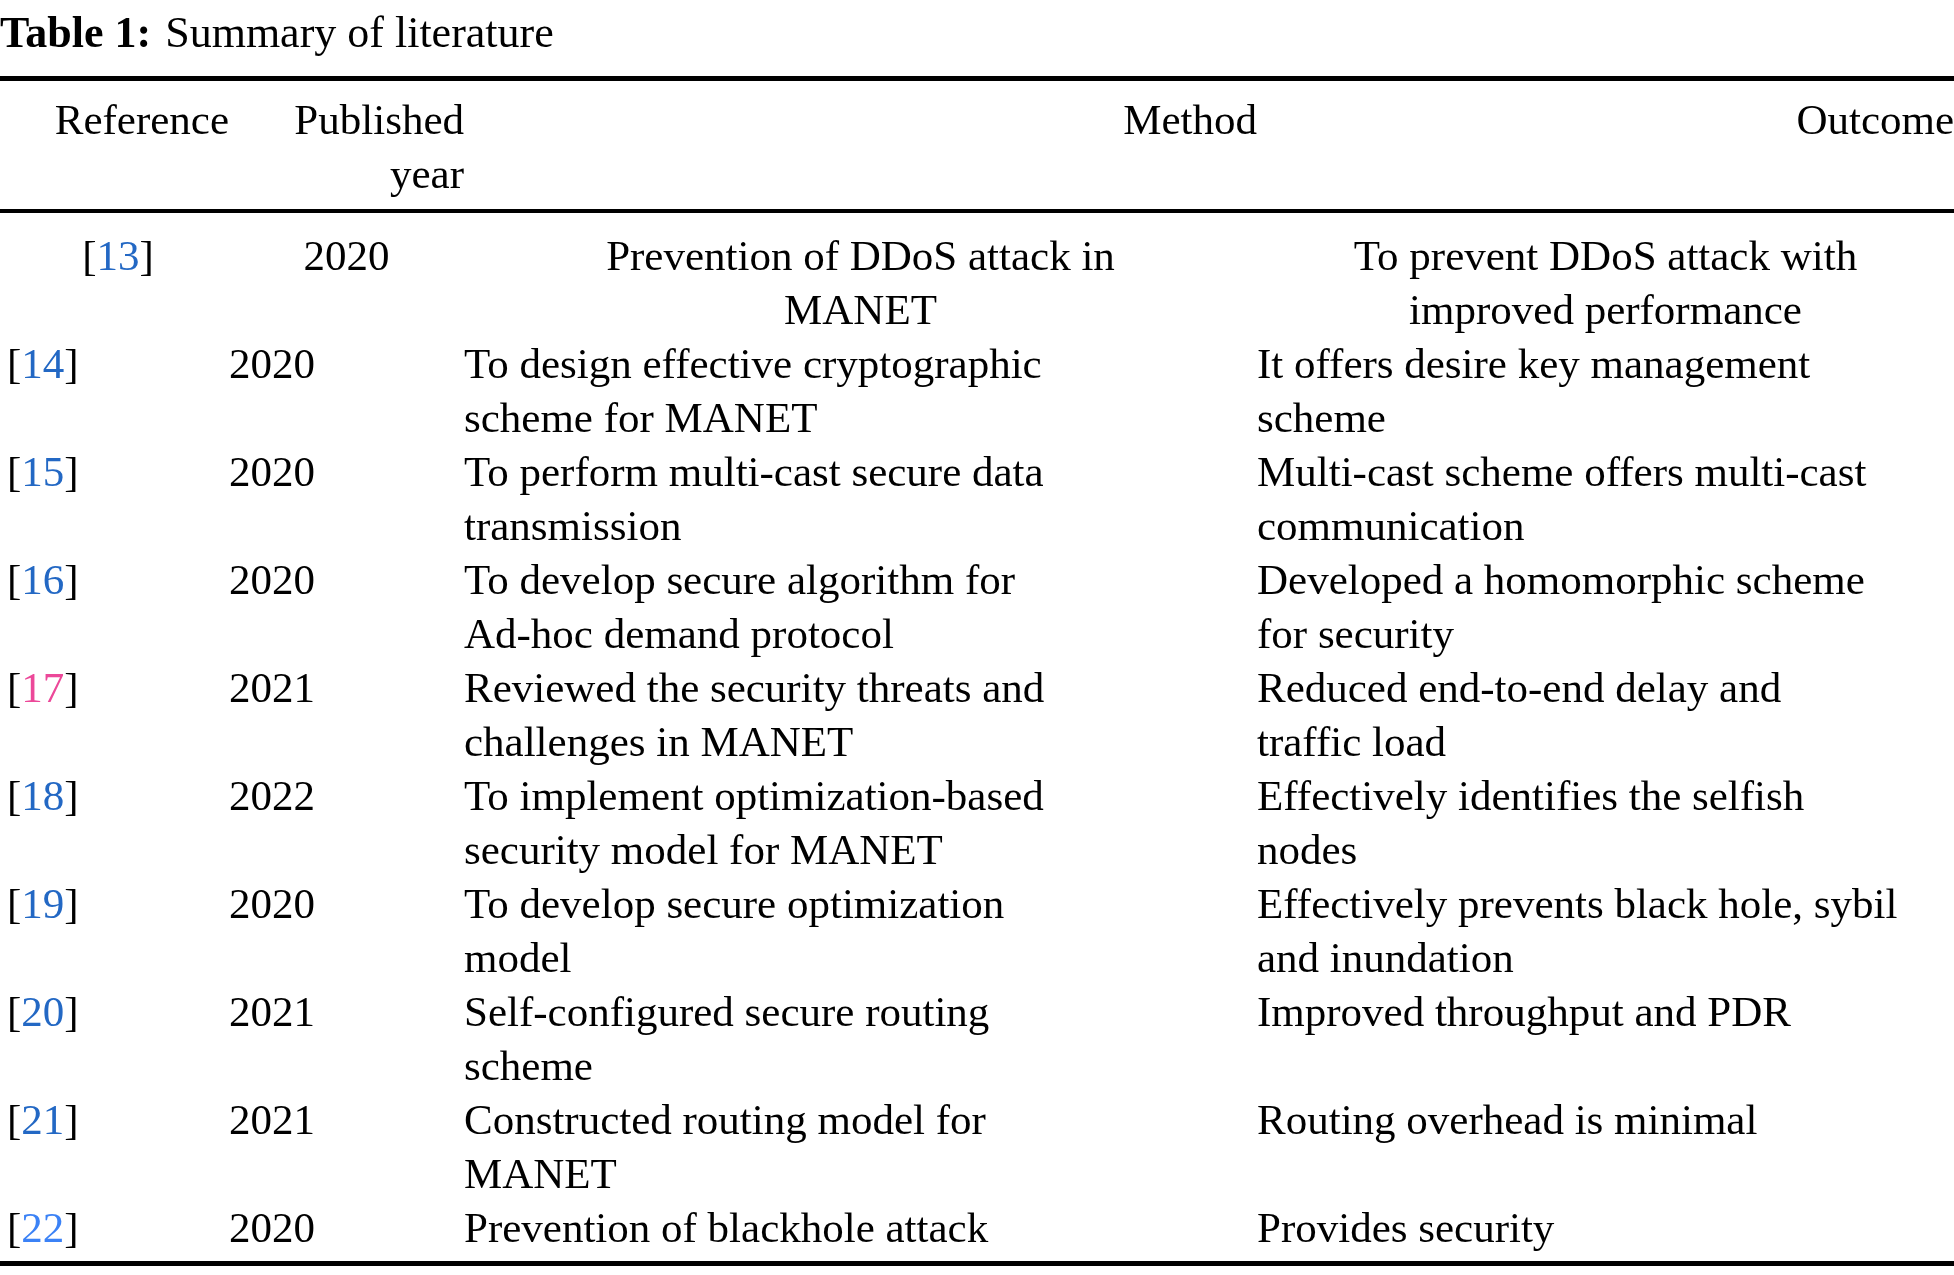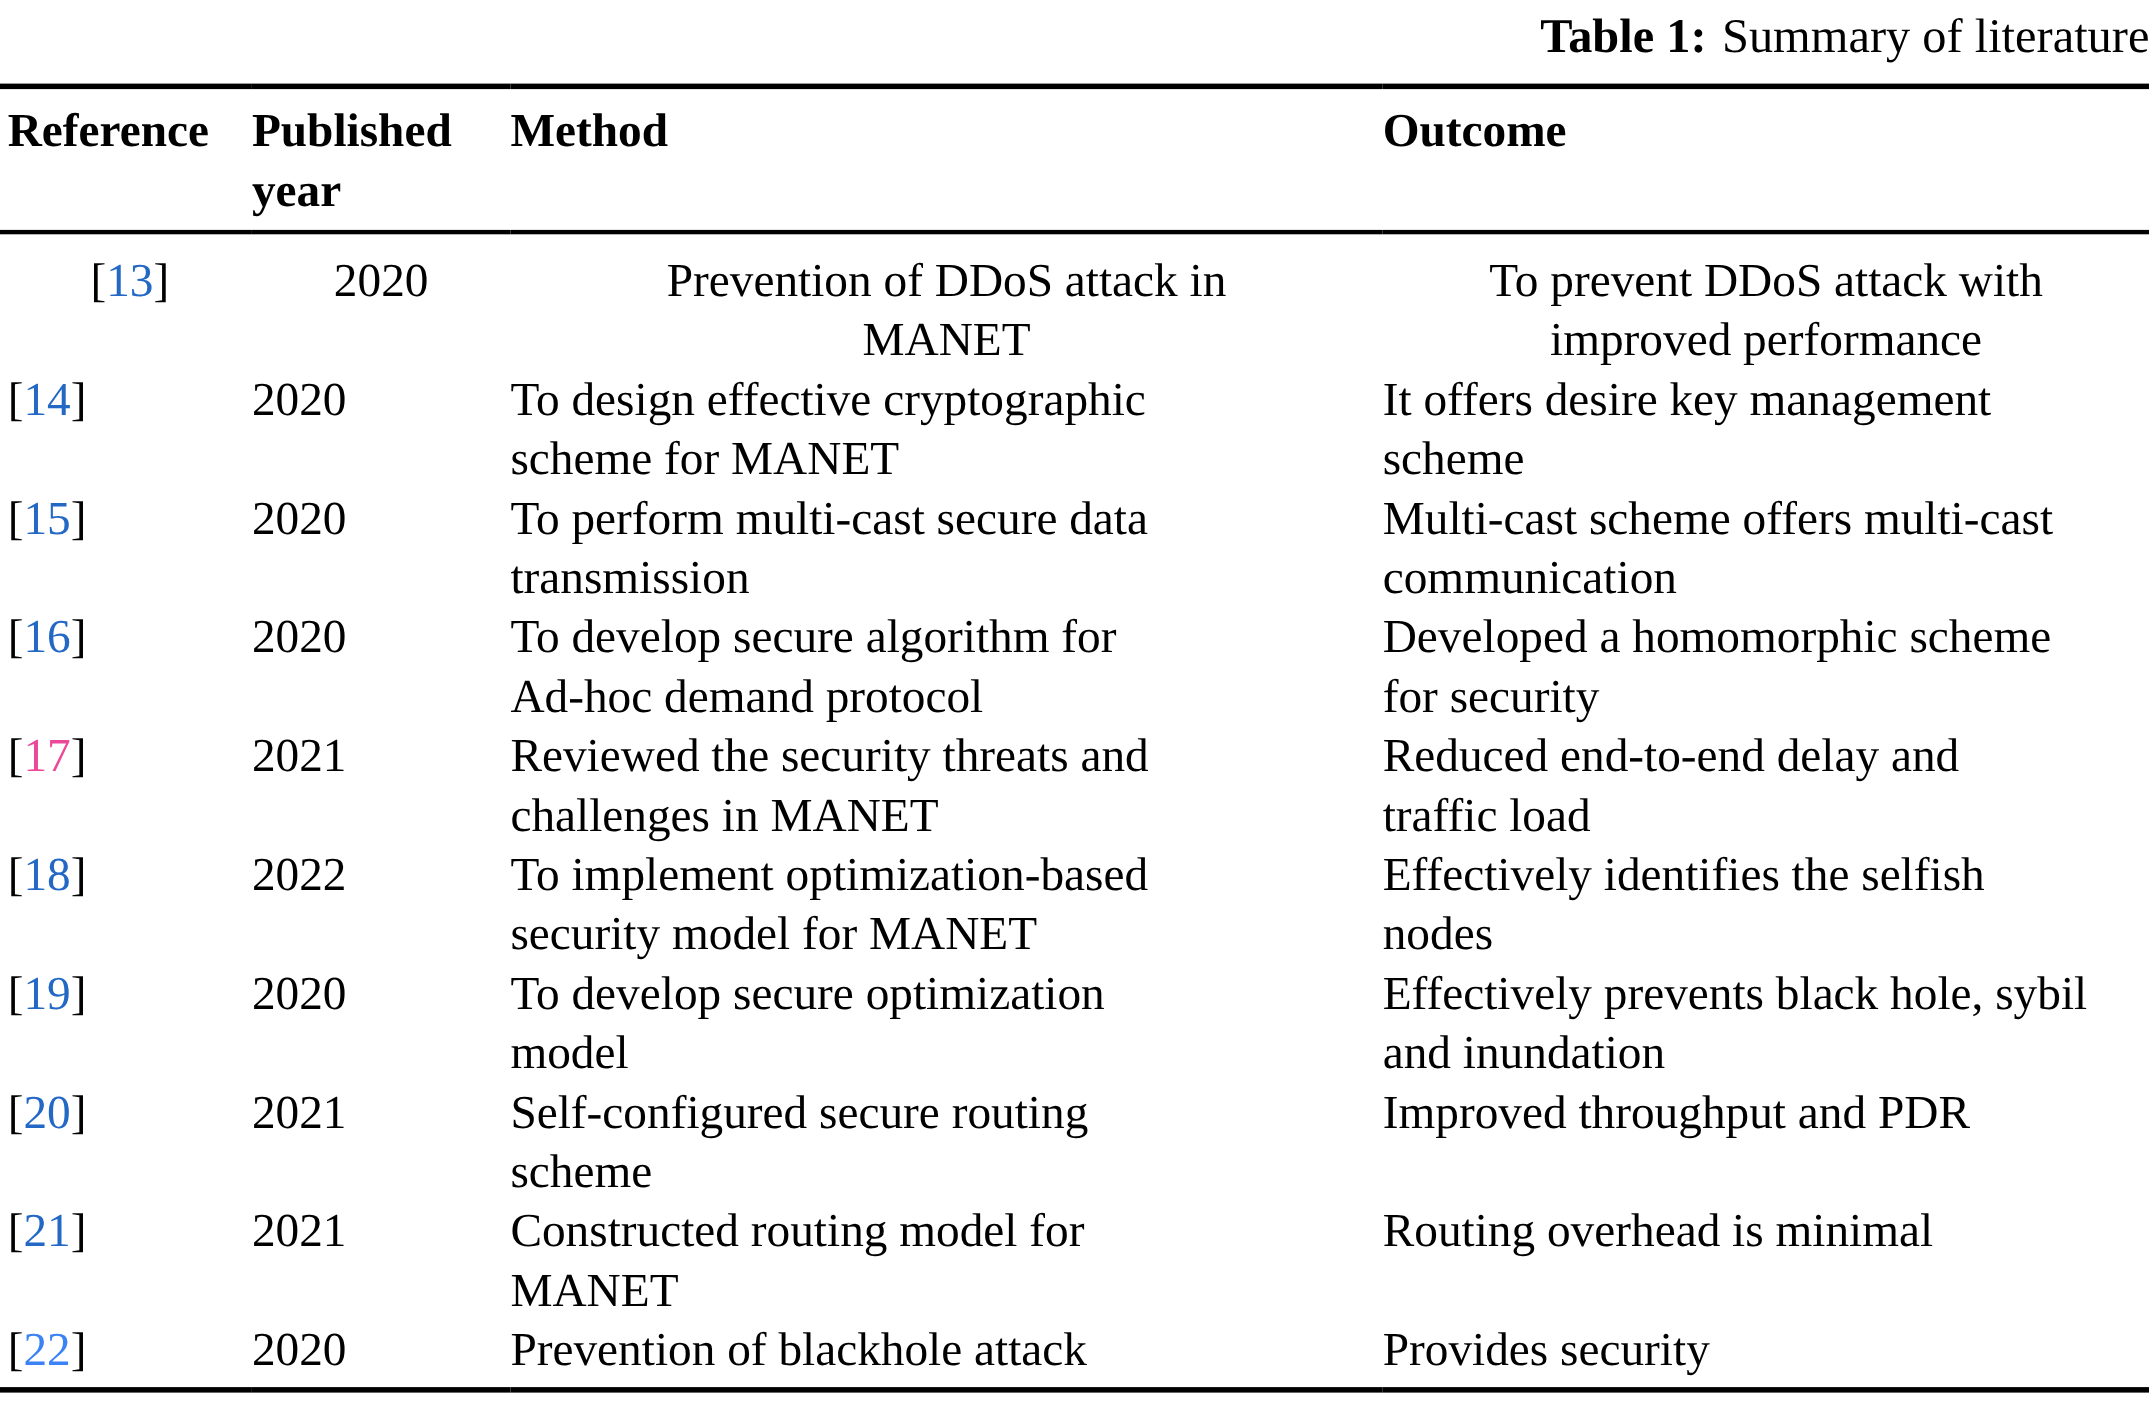--- a/index.html
+++ b/index.html
@@ -11,21 +11,21 @@
     width: 1954px;
     height: 1275px;
     overflow: hidden;
     font-family: "Liberation Serif", "DejaVu Serif", serif;
     color: #000000;
   }
   .page {
     padding-top: 6px;
   }
   .caption {
-    text-align: right;
+    text-align: left;
     font-size: 44px;
     line-height: 54px;
     margin-bottom: 16px;
     white-space: nowrap;
   }
   .caption-label {
     font-weight: bold;
   }
   .caption-gap {
     display: inline-block;
@@ -38,22 +38,22 @@
     border-top: 5px solid #000000;
     border-bottom: 5px solid #000000;
     font-size: 43px;
     line-height: 54px;
   }
   col.c1 { width: 229px; }
   col.c2 { width: 235px; }
   col.c3 { width: 793px; }
   col.c4 { width: 697px; }
   thead th {
-    font-weight: bold;
-    text-align: left;
+    font-weight: normal;
+    text-align: right;
     vertical-align: top;
     padding: 12px 0 8px 0;
     white-space: pre-line;
     border-bottom: 4px solid #000000;
   }
   thead th.ref-col { padding-left: 7px; }
   tbody td {
     vertical-align: top;
     padding: 0;
     white-space: pre-line;

